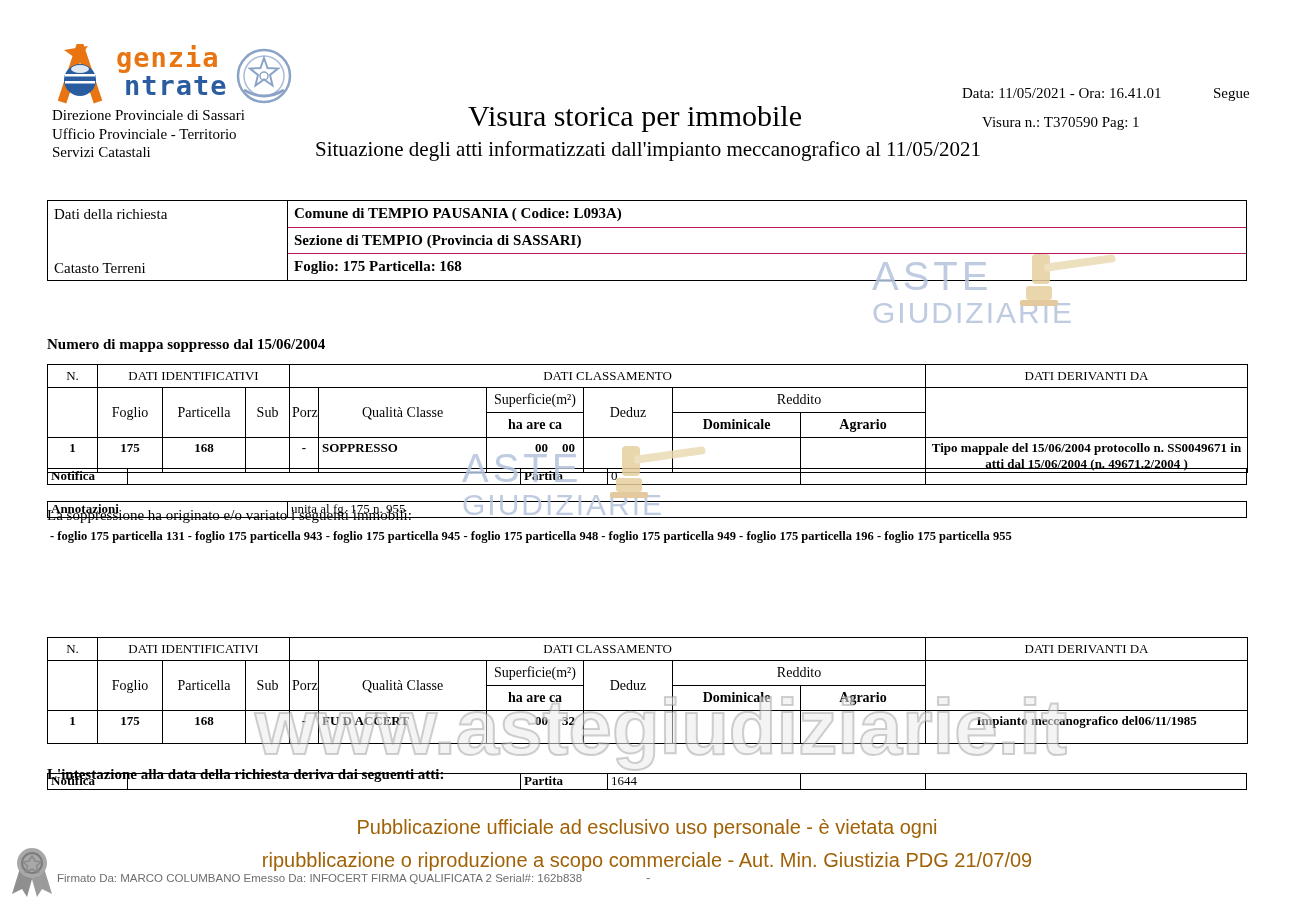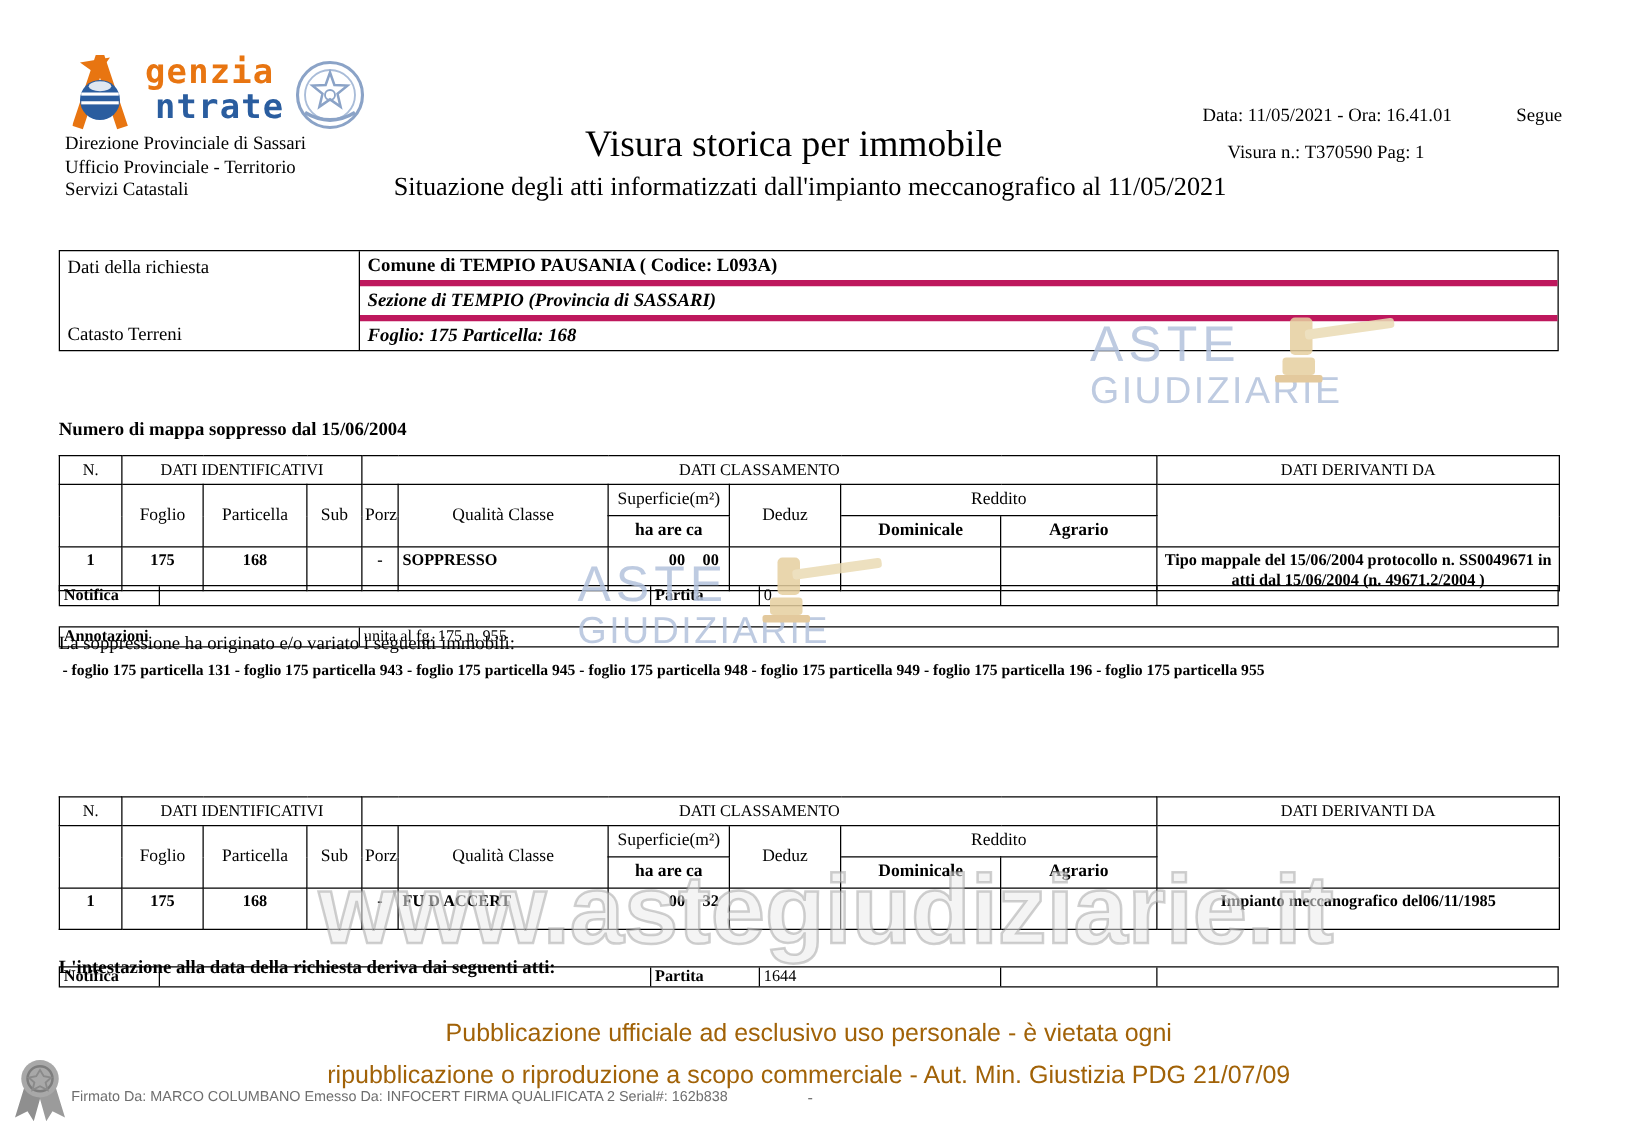--- a/index.html
+++ b/index.html
@@ -22,21 +22,21 @@
   .doc-subtitle { left:248px; top:137px; width:800px; text-align:center; font-size:21px; }
   .meta-date { left:962px; top:85px; font-size:15px; }
   .meta-segue { left:1213px; top:85px; font-size:15px; }
   .meta-visura { left:962px; top:114px; font-size:15px;margin-left:20px; }
 
   
   .req { left:47px; top:200px; width:1200px; height:81px; border:1px solid #000; display:flex; }
   .req-left { width:240px; border-right:1px solid #000; display:flex; flex-direction:column; justify-content:space-between; padding:5px 6px 3px 6px; font-size:15px; }
   .req-right { flex:1; display:flex; flex-direction:column; font-weight:bold; font-size:15px; }
   .req-right .rrow { flex:1; padding:4px 0 0 6px; }
-  .req-right .rrow + .rrow { border-top:5px solid #be185d;font-style:italic; }
+  .req-right .rrow + .rrow { border-top:1px solid #be185d; }
 
   
   .sec-head { font-size:15px; font-weight:bold; }
   .note { font-size:15px; }
   .note-bold { font-size:12.5px; font-weight:bold; }
 
   
   table.vtab { border-collapse:collapse; table-layout:fixed; width:1200px; }
   table.vtab td { border:1px solid #000; text-align:center; font-size:14px; padding:0 2px; overflow:hidden; }
   tr.h1 td { height:23px; font-size:13px; }

